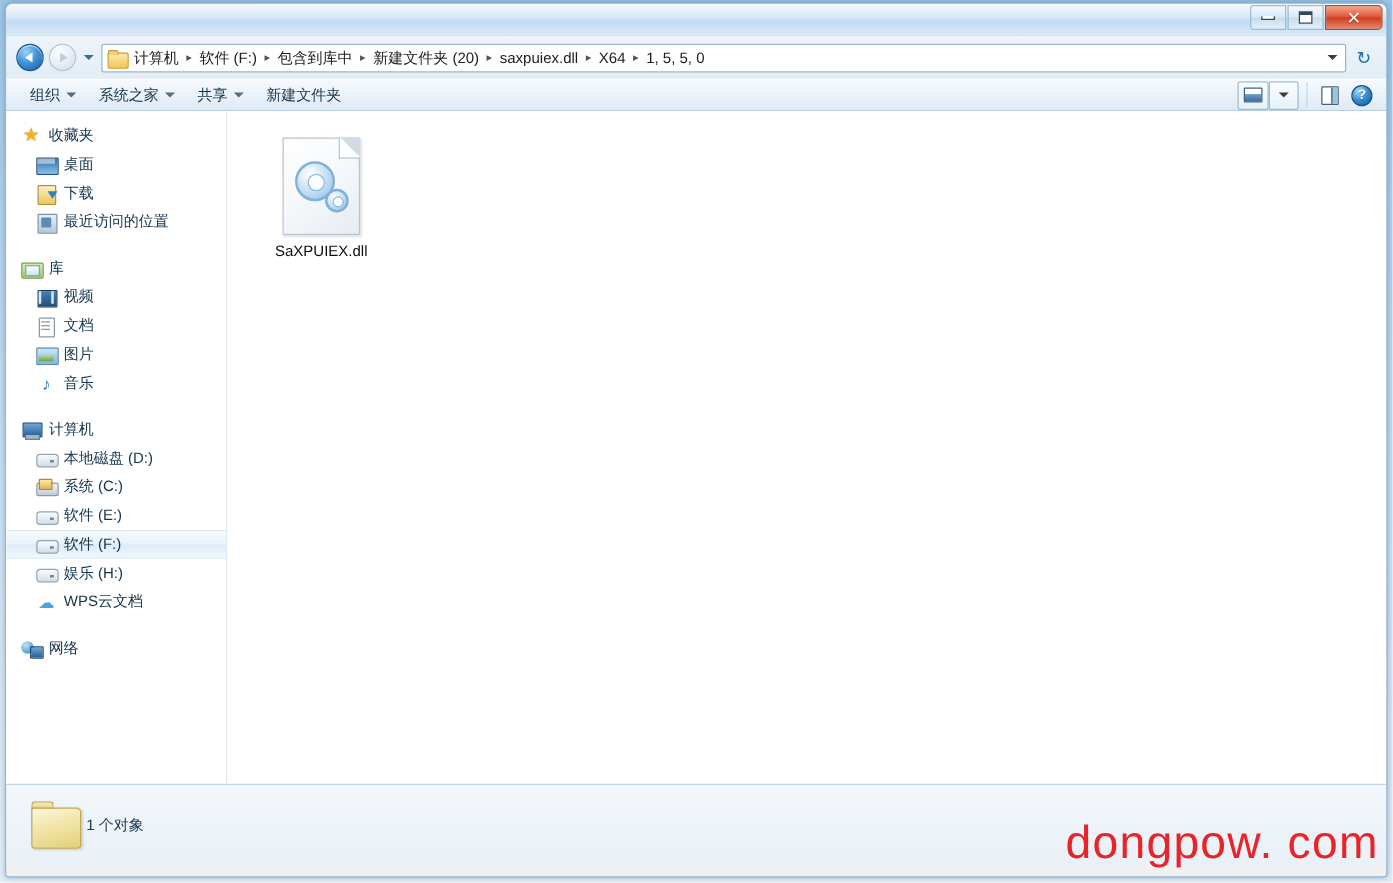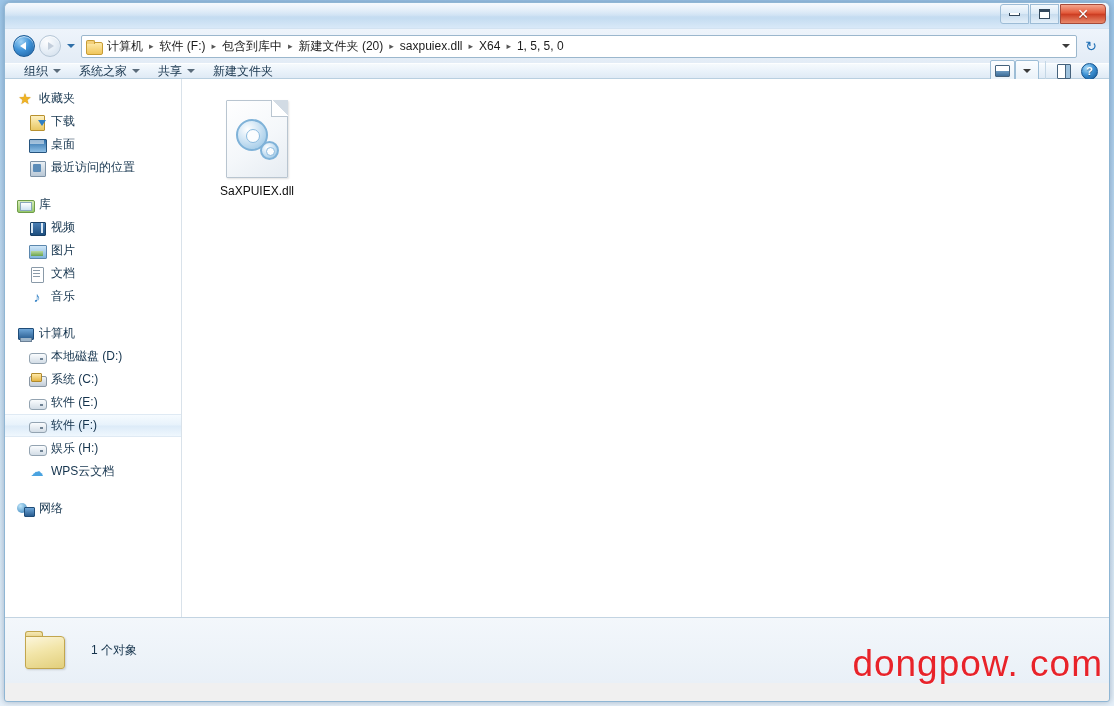--- a/index.html
+++ b/index.html
@@ -134,21 +134,21 @@
     content: ""; position: absolute; left: 1px; top: 1px; width: 8px; height: 8px;
     border: 1.6px solid #4a6b88; border-radius: 50%;
   }
   .mag::after {
     content: ""; position: absolute; left: 9px; top: 9px; width: 5px; height: 1.6px;
     background: #4a6b88; transform: rotate(45deg); transform-origin: left center;
   }
 
   
   .cmdbar {
-    height: 16px; display: flex; align-items: center;
+    height: 26px; display: flex; align-items: center;
     padding: 0 6px 0 10px;
     background: linear-gradient(180deg, #f6fafd 0%, #eaf2fa 50%, #dfeaf5 100%);
     border-top: 1px solid #fdfeff;
     border-bottom: 1px solid #b9cfe0;
   }
   .cmd {
     display: flex; align-items: center; gap: 5px;
     font-size: 12px; color: #17344d; padding: 4px 9px; border-radius: 3px;
     cursor: pointer; white-space: nowrap;
   }
@@ -290,21 +290,21 @@
   }
   .gear-small::after {
     content: ""; position: absolute; left: 4px; top: 4px; width: 7px; height: 7px;
     border-radius: 50%; background: #fbfdfe; border: 1.5px solid #8bbade;
   }
   .filename { margin-top: 6px; font-size: 12px; color: #0d0d0d; text-align: center; }
 
   
   .statusbar {
     height: 66px; display: flex; align-items: center;
-    padding-left: 18px; gap: 22px;
+    padding-left: 18px; 
     background: linear-gradient(180deg, #f3f7fb 0%, #e9f0f7 100%);
     border-top: 1px solid #c3d4e2;
     position: relative;
   }
   .folder-big { width: 46px; height: 40px; position: relative; flex: none; }
   .folder-big .tab {
     position: absolute; left: 2px; top: 0; width: 18px; height: 7px;
     background: linear-gradient(180deg,#f5e8b4,#e6d28a);
     border: 1px solid #c2a64e; border-bottom: none; border-radius: 3px 3px 0 0;
   }
@@ -416,47 +416,47 @@
     </div>
   </div>
 
   <div class="split">
     <div class="sidebar" id="sidebar">
         <div class="nav-row">
           <span class="ic ic-star">★</span>
           <span class="lbl">收藏夹</span>
         </div>
         <div class="nav-row child">
+          <span class="ic ic-desk"></span>
+          <span class="lbl">桌面</span>
+        </div>
+        <div class="nav-row child">
           <span class="ic ic-dl"></span>
           <span class="lbl">下载</span>
-        </div>
-        <div class="nav-row child">
-          <span class="ic ic-desk"></span>
-          <span class="lbl">桌面</span>
         </div>
         <div class="nav-row child">
           <span class="ic ic-recent"></span>
           <span class="lbl">最近访问的位置</span>
         </div>
         <div class="nav-gap"></div>
         <div class="nav-row">
           <span class="ic ic-lib"></span>
           <span class="lbl">库</span>
         </div>
         <div class="nav-row child">
           <span class="ic ic-video"></span>
           <span class="lbl">视频</span>
         </div>
         <div class="nav-row child">
+          <span class="ic ic-doc"></span>
+          <span class="lbl">文档</span>
+        </div>
+        <div class="nav-row child">
           <span class="ic ic-pic"></span>
           <span class="lbl">图片</span>
-        </div>
-        <div class="nav-row child">
-          <span class="ic ic-doc"></span>
-          <span class="lbl">文档</span>
         </div>
         <div class="nav-row child">
           <span class="ic ic-music">♪</span>
           <span class="lbl">音乐</span>
         </div>
         <div class="nav-gap"></div>
         <div class="nav-row">
           <span class="ic ic-pc"></span>
           <span class="lbl">计算机</span>
         </div>

